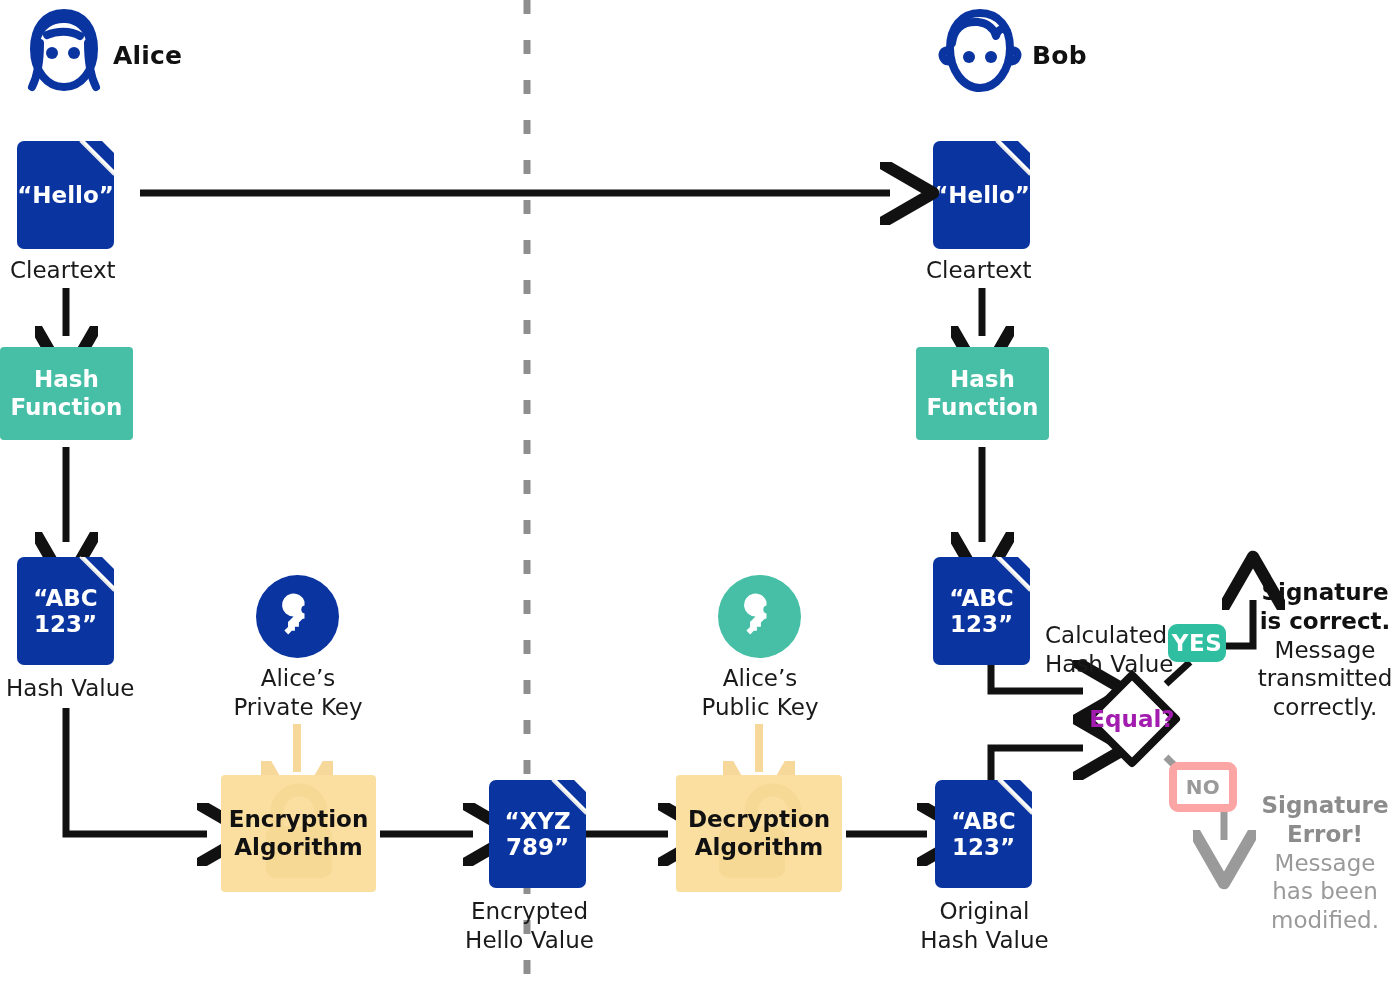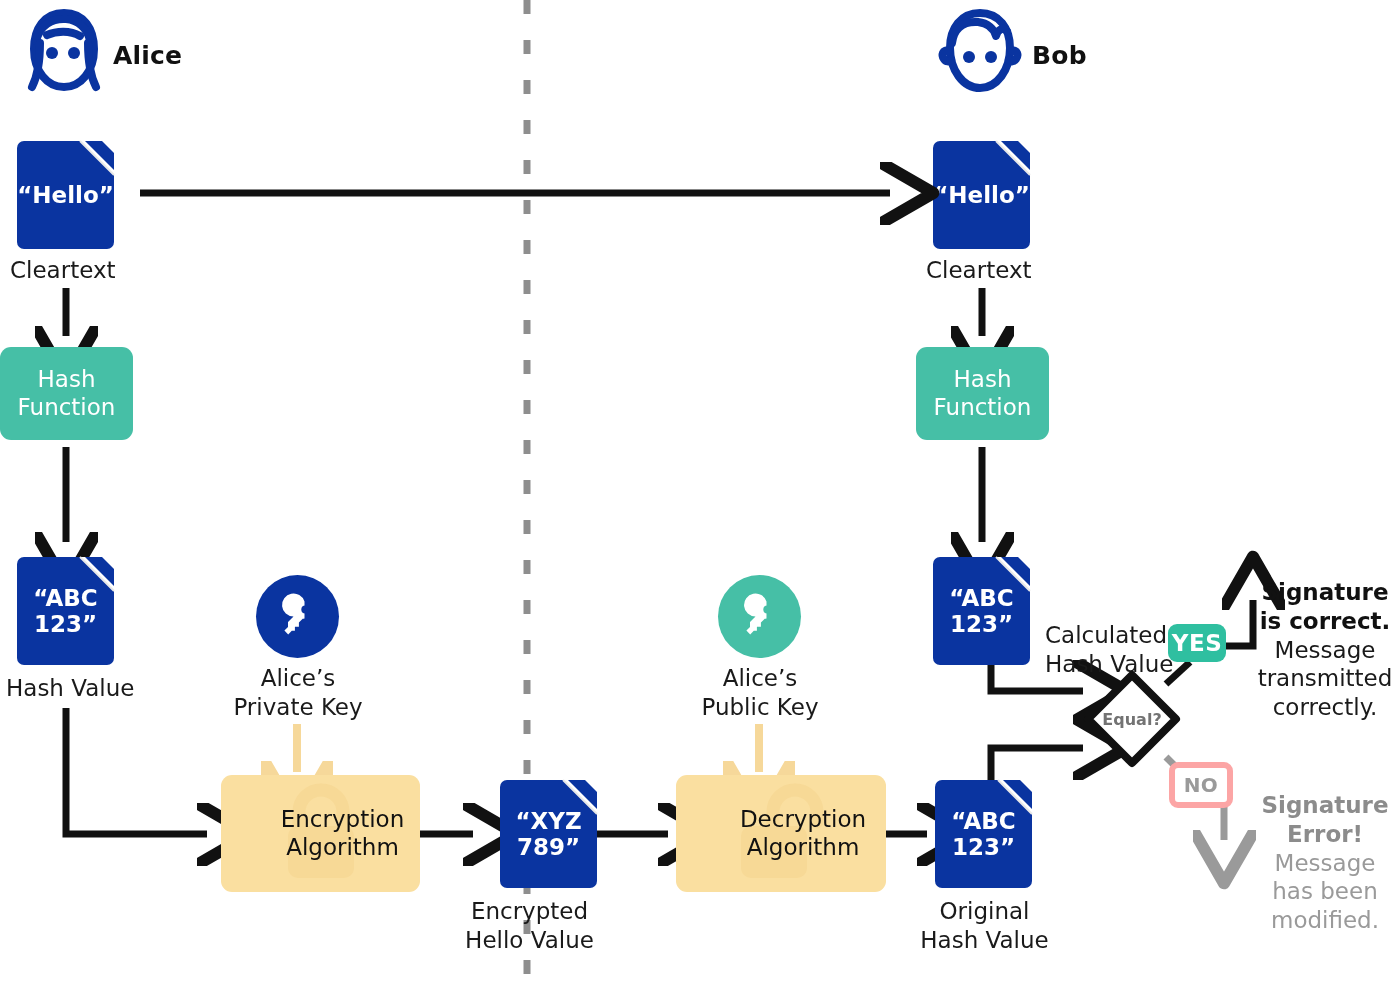--- a/index.html
+++ b/index.html
@@ -43,28 +43,28 @@
     border-radius: 7px;
   }
 
   
   .procbox {
     position: absolute;
     display: flex;
     align-items: center;
     justify-content: center;
     text-align: center;
-    border-radius: 11px;
-    font-weight: normal;
+    border-radius: 4px;
+    font-weight: bold;
     line-height: 1.2;
     white-space: pre-line;
     overflow: hidden;
   }
   .hashbox { background: #46bfa6; color: #ffffff; font-size: 23px; }
-  .algobox { background: #fadfa0; color: #111111; font-size: 23px; padding-left: 44px; }
+  .algobox { background: #fadfa0; color: #111111; font-size: 23px; }
   .algobox .txt { position: relative; z-index: 2; }
   .lockmark {
     position: absolute;
     z-index: 1;
     left: 50%;
     top: 50%;
     transform: translate(-50%, -50%);
     opacity: .45;
   }
 
@@ -94,33 +94,33 @@
     position: absolute;
     display: flex;
     align-items: center;
     justify-content: center;
     font-weight: bold;
     border-radius: 9px;
     font-size: 23px;
     letter-spacing: .5px;
   }
   .badge-yes { background: #2fbfa0; color: #ffffff; }
-  .badge-no  { background: #ffffff; color: #9a9a9a; border: 6px solid #fca5a5; }
+  .badge-no  { background: #ffffff; color: #9a9a9a; border: 8px solid #fca5a5; }
 
   
   .diamond-wrap { position: absolute; }
   .diamond-label {
     position: absolute;
     inset: 0;
     display: flex;
     align-items: center;
     justify-content: center;
     font-weight: bold;
-    font-size: 16px;
-    color: #737373;
+    font-size: 23px;
+    color: #a21caf;
   }
 
   
   .result {
     position: absolute;
     text-align: center;
     line-height: 1.25;
     font-size: 23px;
   }
   .result .hl { font-weight: bold; display: block; }
@@ -287,21 +287,21 @@
 
   <div class="procbox algobox" style="left:221px; top:775px; width:155px; height:117px;">
     <svg class="lockmark" width="100" height="104" viewBox="0 0 100 104">
       <path d="M28 46 L28 30 a22 22 0 0 1 44 0 L72 46" fill="none" stroke="#f4d28a" stroke-width="13" stroke-linecap="round"></path>
       <rect x="17" y="44" width="66" height="52" rx="10" fill="#f4d28a"></rect>
     </svg>
     <span class="txt">Encryption
 Algorithm</span>
   </div>
 
-  <div class="doc" style="left:500px; top:780px; width:97px; height:108px; font-size:23px; background:#0a34a0;">
+  <div class="doc" style="left:489px; top:780px; width:97px; height:108px; font-size:23px; background:#0a34a0;">
     <svg class="abs" style="right:0; top:0;" width="34" height="34" viewBox="0 0 34 34">
       <path d="M0 0 L34 34 L34 0 Z" fill="#ffffff"></path>
       <path d="M5 0 L34 29 L34 12 L22 0 Z" fill="#0a34a0"></path>
       <path d="M0 0 L34 34" stroke="#e8e8e8" stroke-width="2" fill="none"></path>
     </svg>
     <span>“XYZ
 789”</span>
   </div>
   <div class="caption center" style="left:431px; top:897px; width:197px;">Encrypted
 Hello Value</div>

